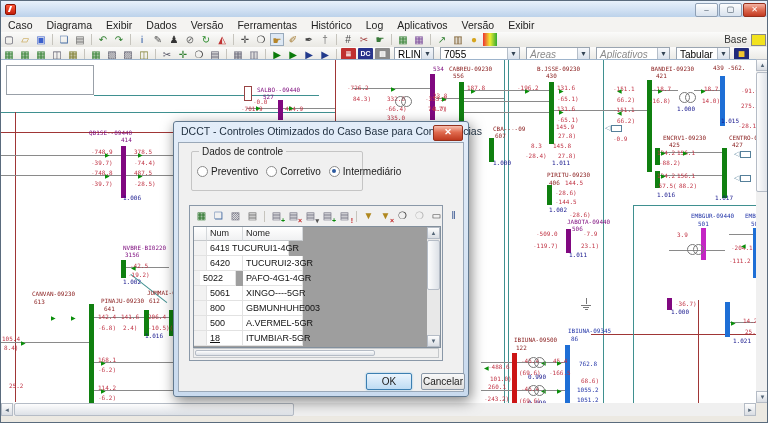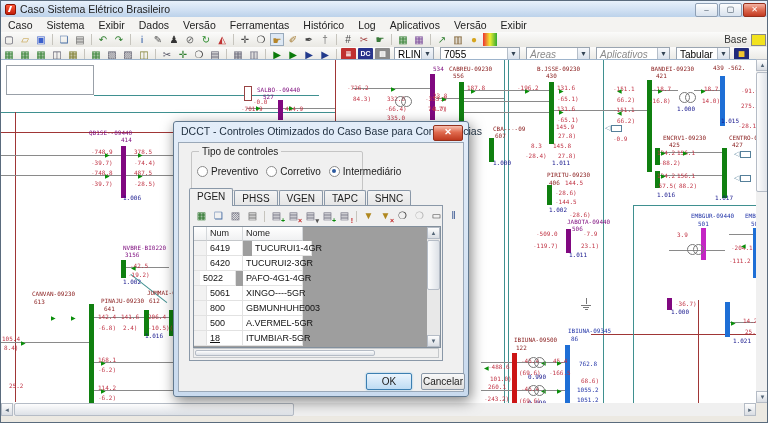--- a/index.html
+++ b/index.html
@@ -98,31 +98,30 @@
     line-height:16px;color:#222;background:linear-gradient(#f8f8f8,#e0e0e0);box-sizing:border-box;}
   .dbtn.def{border:1px solid #3c7fb1;background:linear-gradient(#eaf4fd,#bedcf3);box-shadow:0 0 2px #7ab8e0;}
 </style>
 </head>
 <body>
 
 <div id="win">
 
   <div id="titlebar">
     <div id="appicon"></div>
-    <span id="wintitle">Caso Sistema Elétrico Brasileiro</span>
     <div class="winbtns">
       <div class="wbtn">–</div>
       <div class="wbtn">▢</div>
       <div class="wbtn close">✕</div>
     </div>
   </div>
 
   <div id="menubar">
       <span class="menu-item">Caso</span>
-      <span class="menu-item">Sistema</span>
+      <span class="menu-item">Diagrama</span>
       <span class="menu-item">Exibir</span>
       <span class="menu-item">Dados</span>
       <span class="menu-item">Versão</span>
       <span class="menu-item">Ferramentas</span>
       <span class="menu-item">Histórico</span>
       <span class="menu-item">Log</span>
       <span class="menu-item">Aplicativos</span>
       <span class="menu-item">Versão</span>
       <span class="menu-item">Exibir</span>
     </div>
@@ -514,43 +513,36 @@
     <div class="sthumb h" style="left:13px;top:0;width:280px;height:13px;"></div>
     <div class="sbtn" style="left:743px;top:0;width:12px;height:13px;line-height:12px;">►</div>
   </div>
   <div id="statusbar"></div>
 
   <div id="dialog">
     <div id="dlg-title">DCCT - Controles Otimizados do Caso Base para Contingências</div>
     <div id="dlg-close">✕</div>
     <div id="dlg-body">
       <div class="groupbox">
-        <span class="grouplbl">Tipo de controles</span>
+        <span class="grouplbl">Dados de controle</span>
         <div class="radio-row" id="radios">
             <span class="radio">
               <span class="rdot"></span>
               <span>Preventivo</span>
             </span>
             <span class="radio">
               <span class="rdot"></span>
               <span>Corretivo</span>
             </span>
             <span class="radio">
               <span class="rdot sel"></span>
               <span>Intermediário</span>
             </span>
           </div>
       </div>
-      <div class="tabs" id="dtabs">
-          <span class="tab active">PGEN</span>
-          <span class="tab">PHSS</span>
-          <span class="tab">VGEN</span>
-          <span class="tab">TAPC</span>
-          <span class="tab">SHNC</span>
-        </div>
       <div id="tabpanel">
         <div id="dtoolbar">
             <span class="dicon" style="color: rgb(26, 106, 26);">▦</span>
             <span class="dicon" style="color: rgb(74, 111, 165);">❏</span>
             <span class="dicon" style="color: rgb(102, 102, 119);">▨</span>
             <span class="dicon" style="color: rgb(102, 102, 102);">▤</span>
             <span class="tsep"></span>
             <span class="dicon" style="color: rgb(102, 102, 119);">▤<span class="badge" style="color: rgb(10, 138, 10);">+</span></span>
             <span class="dicon" style="color: rgb(102, 102, 119);">▤<span class="badge" style="color: rgb(192, 32, 32);">×</span></span>
             <span class="dicon" style="color: rgb(102, 102, 119);">▤<span class="badge" style="color: rgb(85, 85, 85);">▾</span></span>
@@ -563,21 +555,21 @@
             <span class="dicon" style="color: rgb(181, 181, 181);">❍</span>
             <span class="dicon" style="color: rgb(68, 68, 68);">▭</span>
             <span class="dicon" style="color: rgb(42, 74, 138);">‖</span>
           </div>
         <div id="grid">
             <div class="gh" style="left: 0px; width: 13px;"></div>
             <div class="gh" style="left: 13px; width: 36px;">Num</div>
             <div class="gh" style="left: 49px; width: 60px;">Nome</div>
             <div class="gc gsel" style="left: 0px; top: 14px; width: 13px;"></div>
             <div class="gc" style="left: 13px; top: 14px; width: 36px;">6419</div>
-            <div class="gc" style="left: 58px; top: 14px; width: 60px; text-align: center;">TUCURUI1-4GR</div>
+            <div class="gc" style="left: 35px; top: 14px; width: 60px; text-align: center;">TUCURUI1-4GR</div>
             <div class="gc gsel" style="left: 0px; top: 29px; width: 13px;"></div>
             <div class="gc" style="left: 13px; top: 29px; width: 36px;">6420</div>
             <div class="gc" style="left: 49px; top: 29px; width: 60px;">TUCURUI2-3GR</div>
             <div class="gc gsel" style="left: 0px; top: 44px; width: 13px;"></div>
             <div class="gc" style="left: 6px; top: 44px; width: 36px;">5022</div>
             <div class="gc" style="left: 49px; top: 44px; width: 60px;">PAFO-4G1-4GR</div>
             <div class="gc gsel" style="left: 0px; top: 59px; width: 13px;"></div>
             <div class="gc" style="left: 13px; top: 59px; width: 36px;">5061</div>
             <div class="gc" style="left: 49px; top: 59px; width: 60px;">XINGO----5GR</div>
             <div class="gc gsel" style="left: 0px; top: 74px; width: 13px;"></div>

